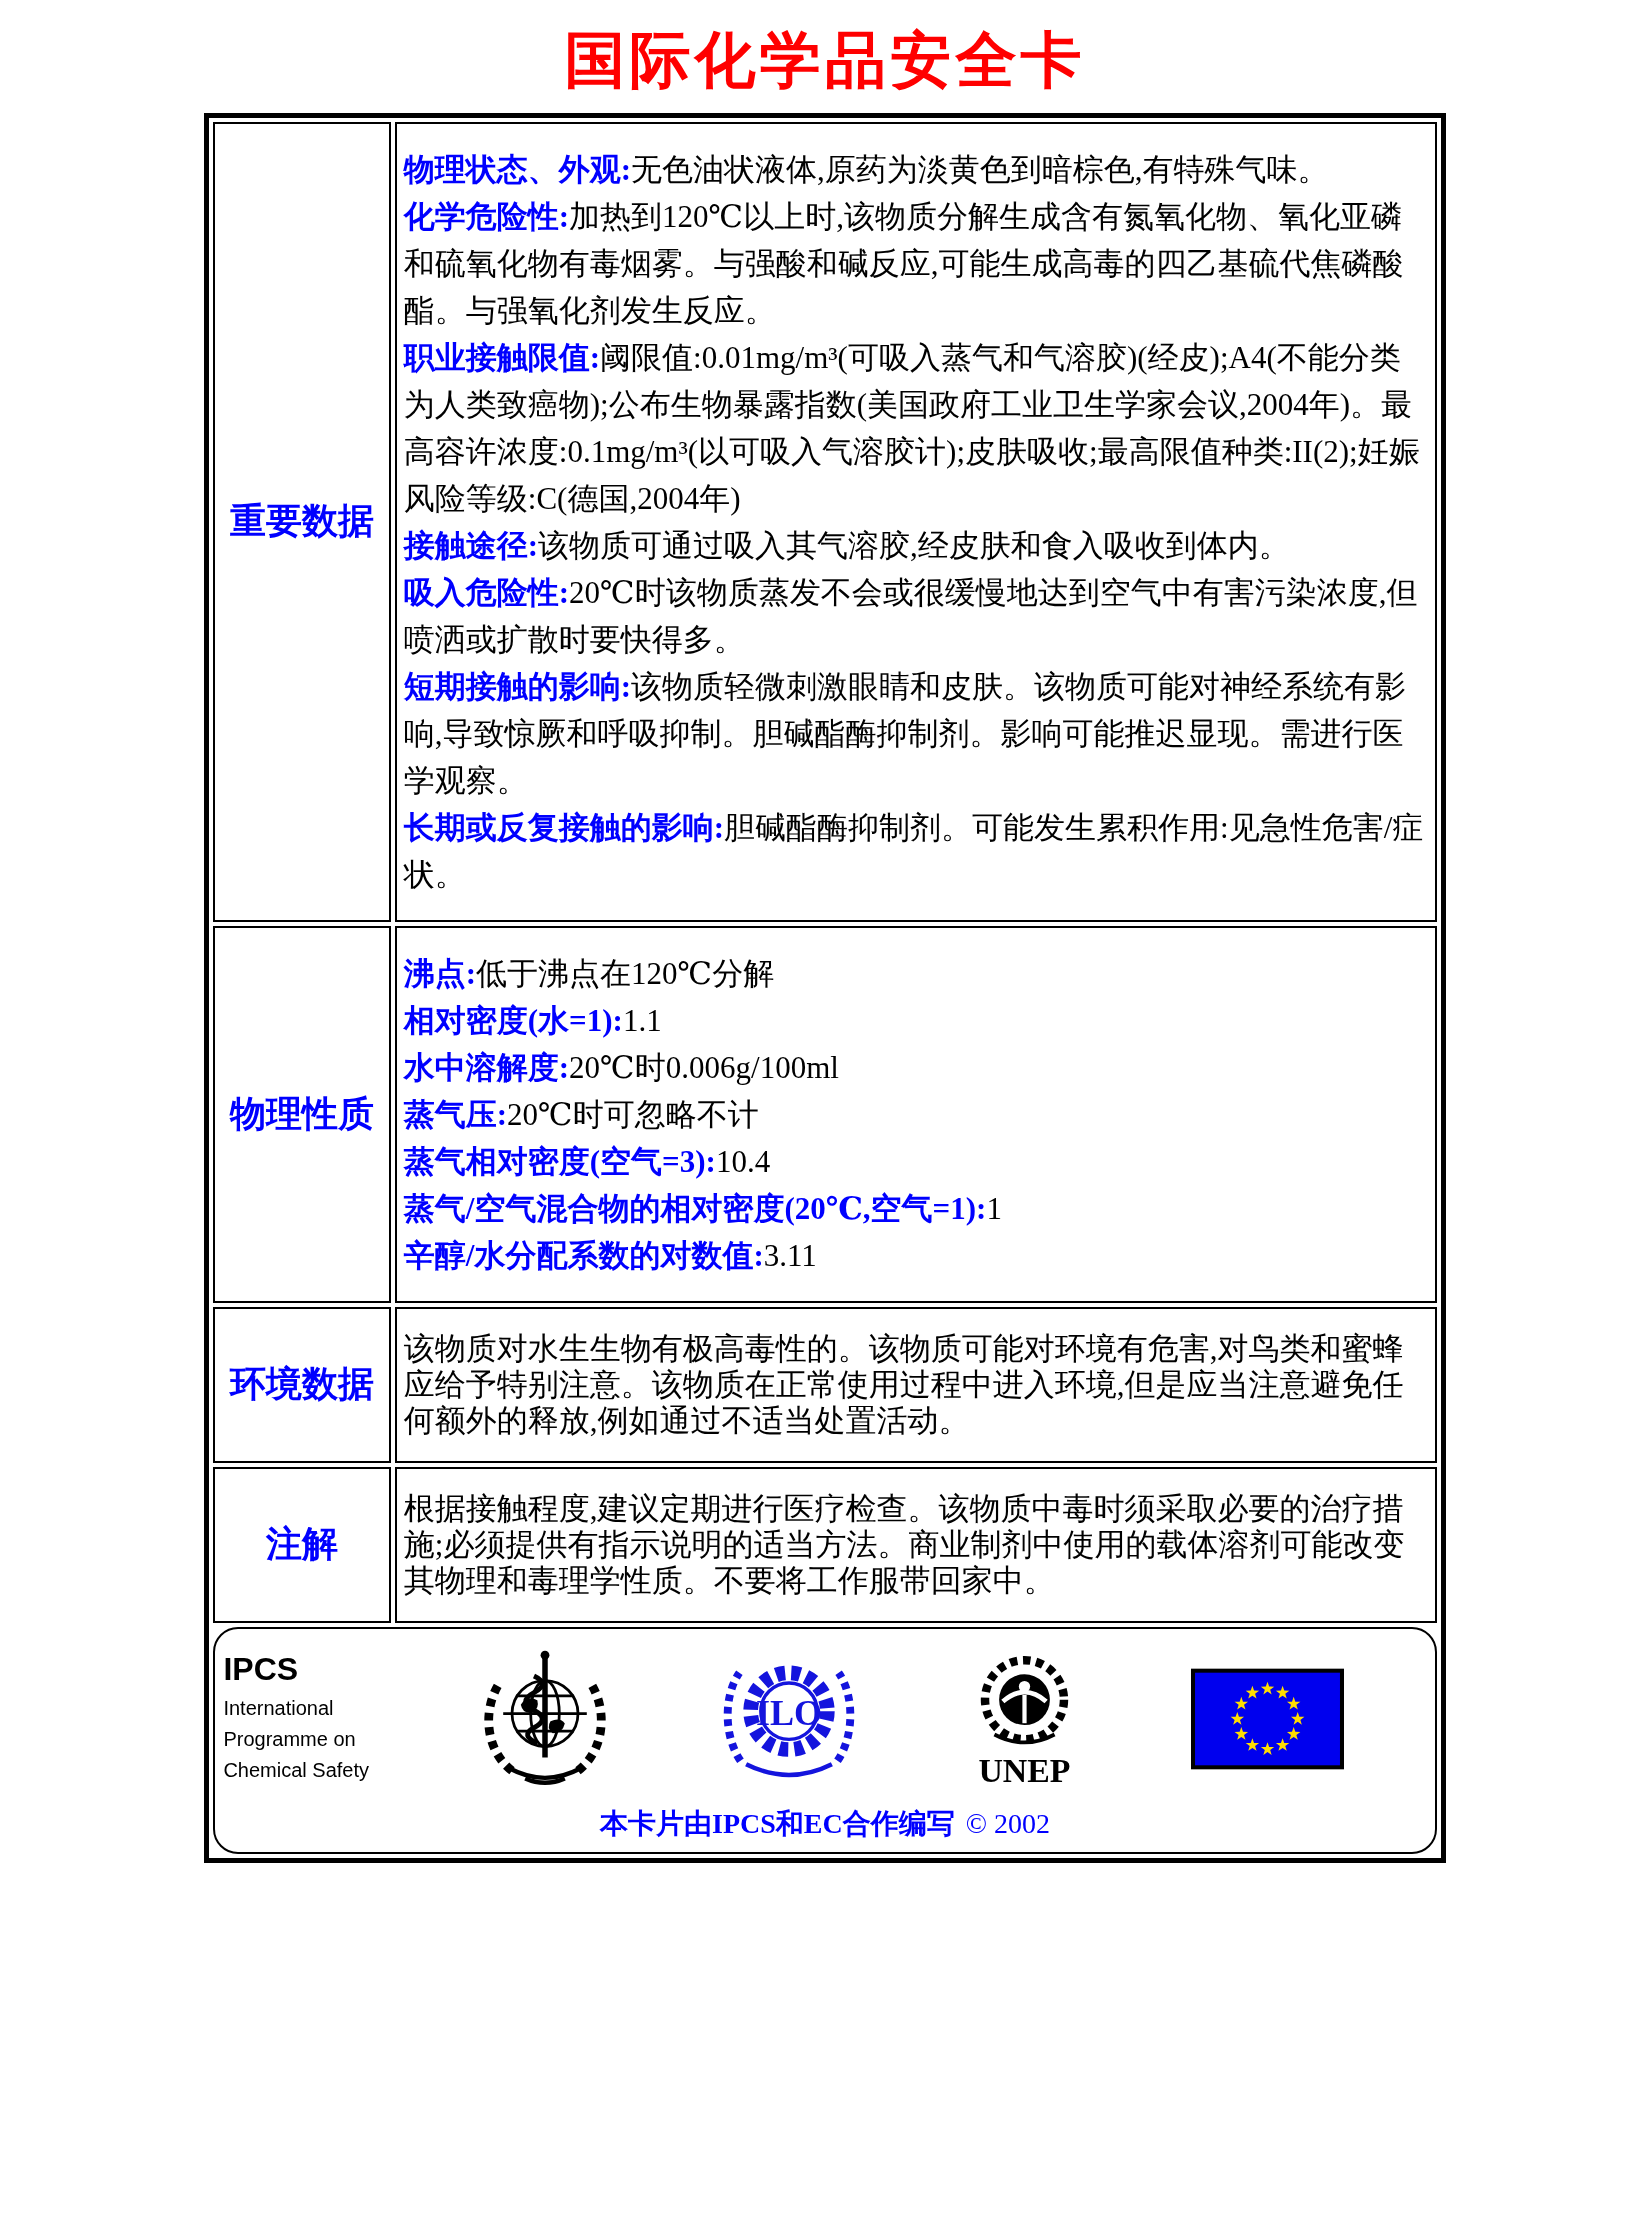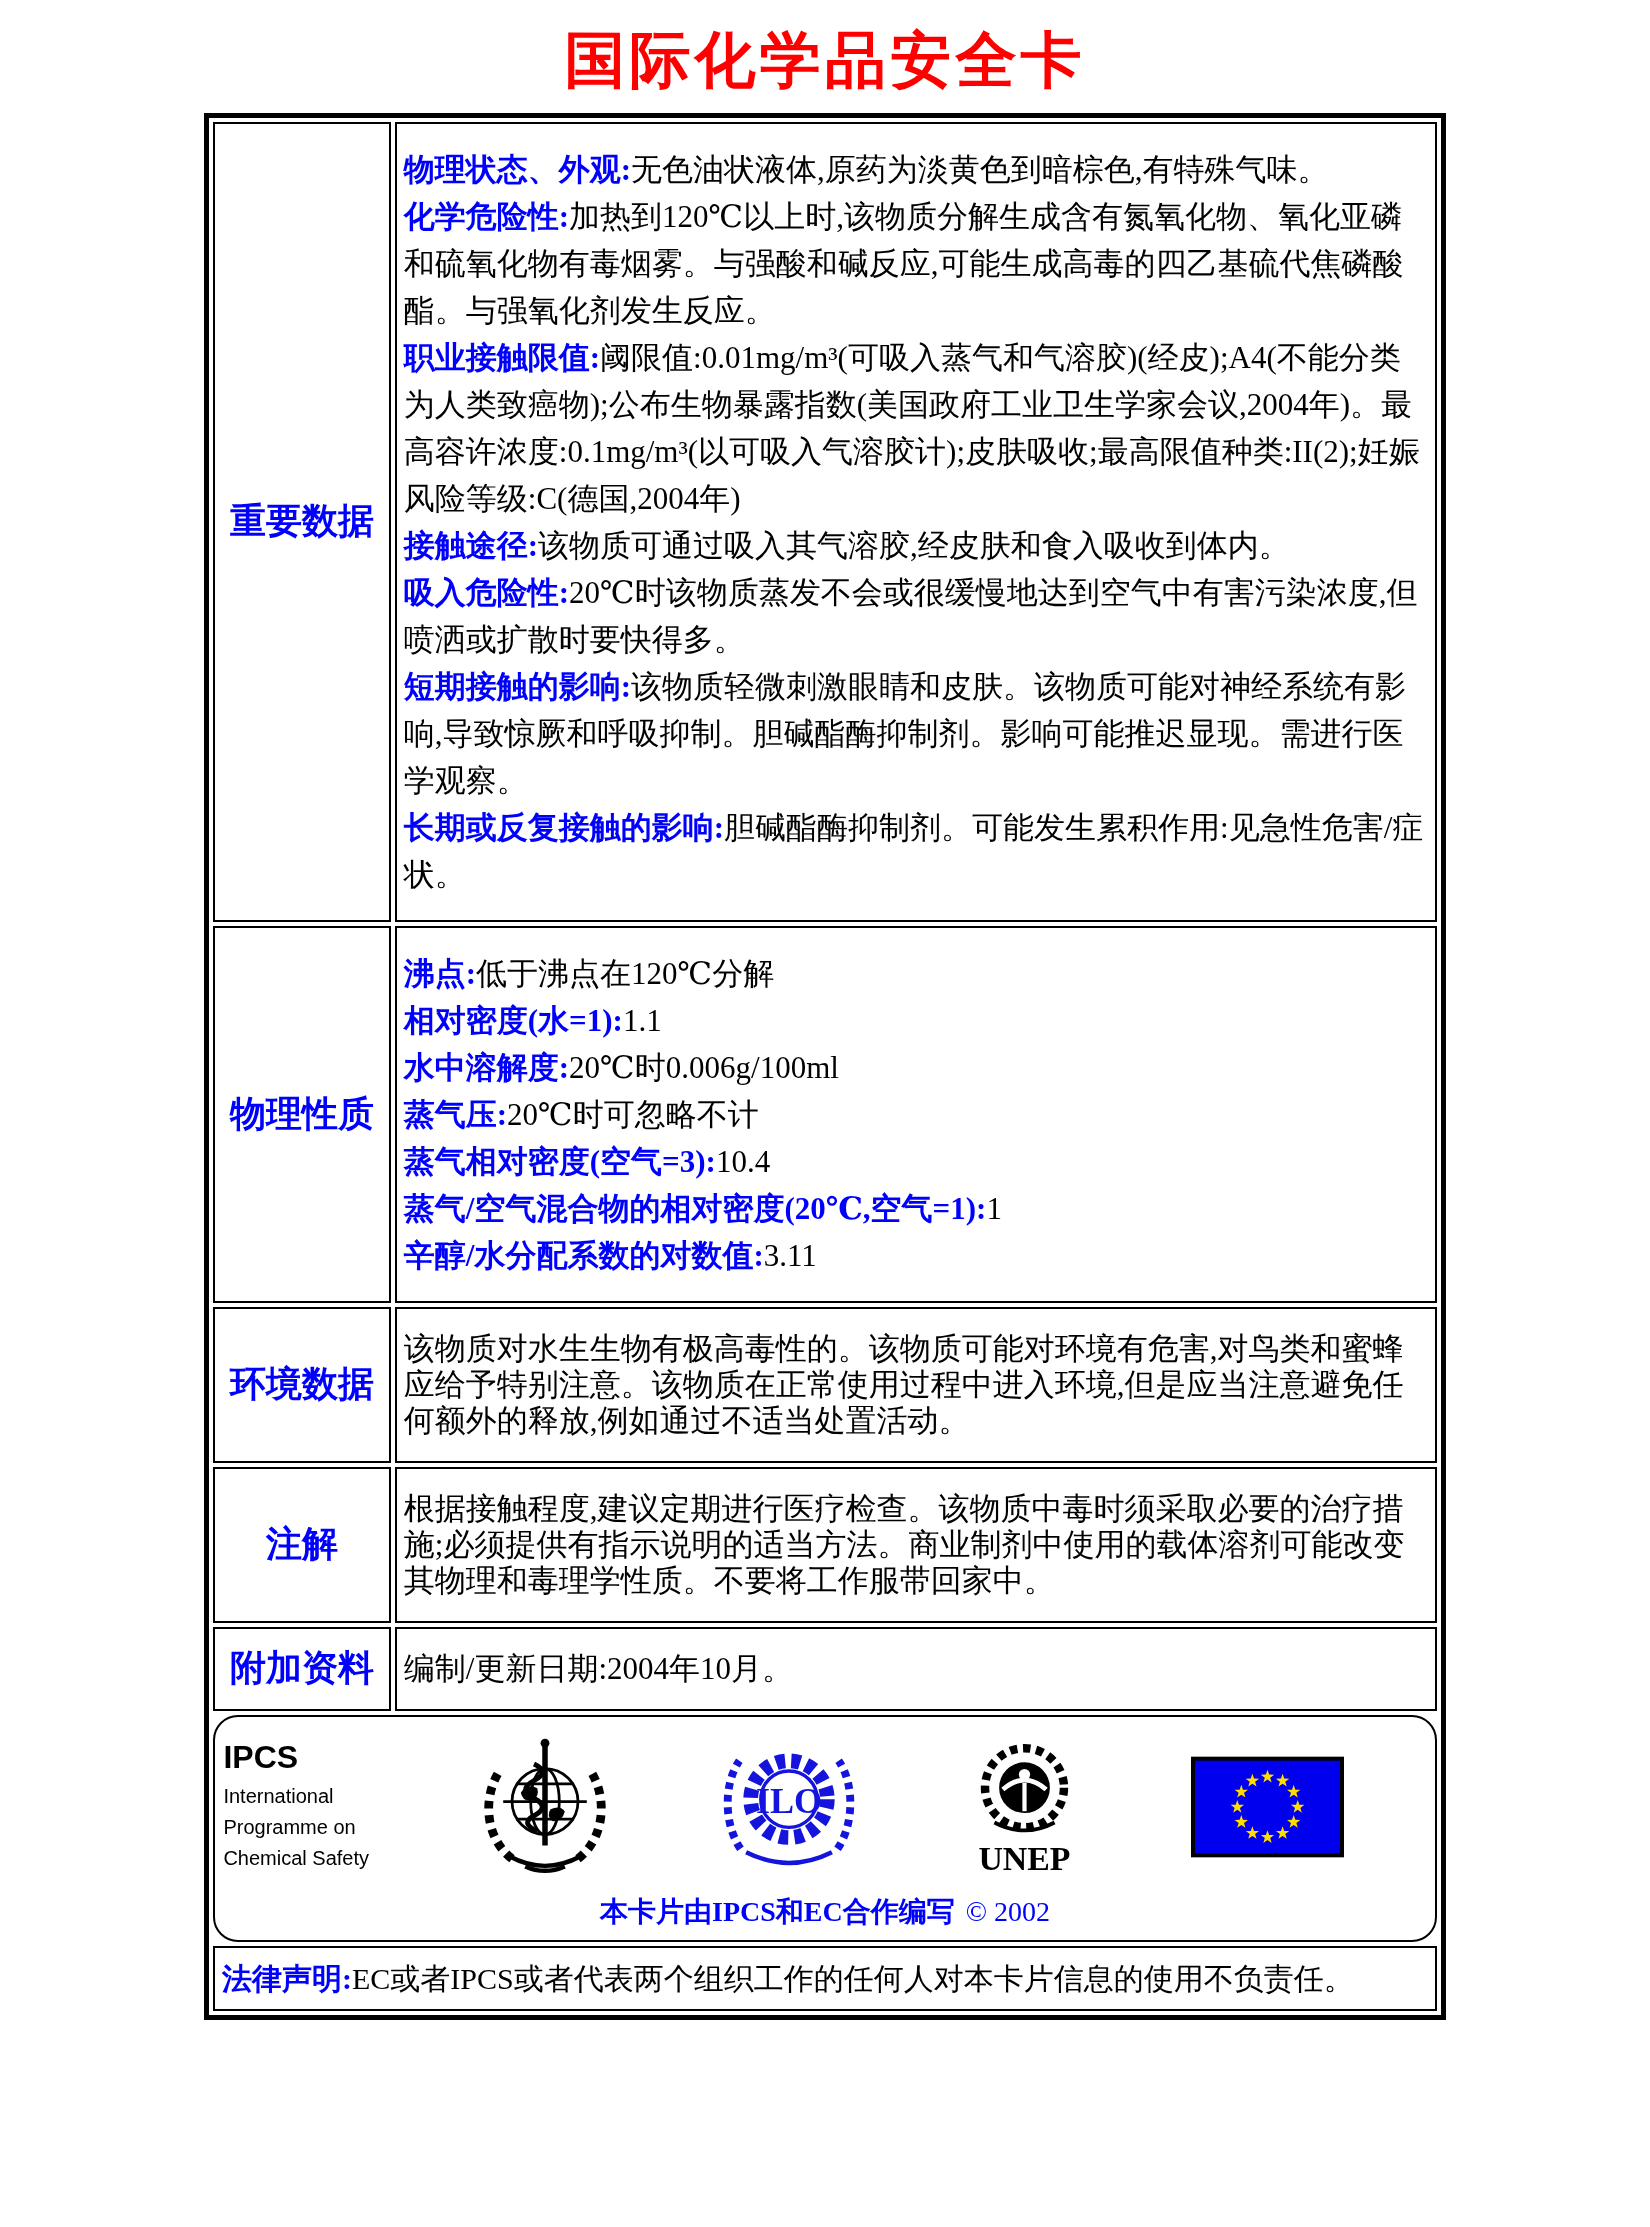--- a/index.html
+++ b/index.html
@@ -118,26 +118,20 @@
       </td>
     </tr>
 
     <tr>
       <td class="label-cell">注解</td>
       <td class="content-cell tight">
         <span class="itxt">根据接触程度,建议定期进行医疗检查。该物质中毒时须采取必要的治疗措施;必须提供有指示说明的适当方法。商业制剂中使用的载体溶剂可能改变其物理和毒理学性质。不要将工作服带回家中。</span>
       </td>
     </tr>
 
-    <tr>
-      <td class="label-cell">附加资料</td>
-      <td class="content-cell tight">
-        <span class="itxt">编制/更新日期:2004年10月。</span>
-      </td>
-    </tr>
 
     <tr>
       <td colspan="2" class="logos-cell">
         <div class="logos-flex">
           <div class="ipcs-block">
             <div class="ipcs-acronym">IPCS</div>
             <div class="ipcs-line">International</div>
             <div class="ipcs-line">Programme on</div>
             <div class="ipcs-line">Chemical Safety</div>
           </div>
@@ -198,21 +192,16 @@
             </g>
           </svg>
         </div>
 
         <div class="credit">
           <span class="credit-main">本卡片由IPCS和EC合作编写</span><span class="credit-copy">© 2002</span>
         </div>
       </td>
     </tr>
 
-    <tr>
-      <td colspan="2" class="legal-cell">
-        <span class="blab">法律声明:</span><span class="itxt">EC或者IPCS或者代表两个组织工作的任何人对本卡片信息的使用不负责任。</span>
-      </td>
-    </tr>
   </tbody>
     </table>
 </div>
 
 
 </body></html>

